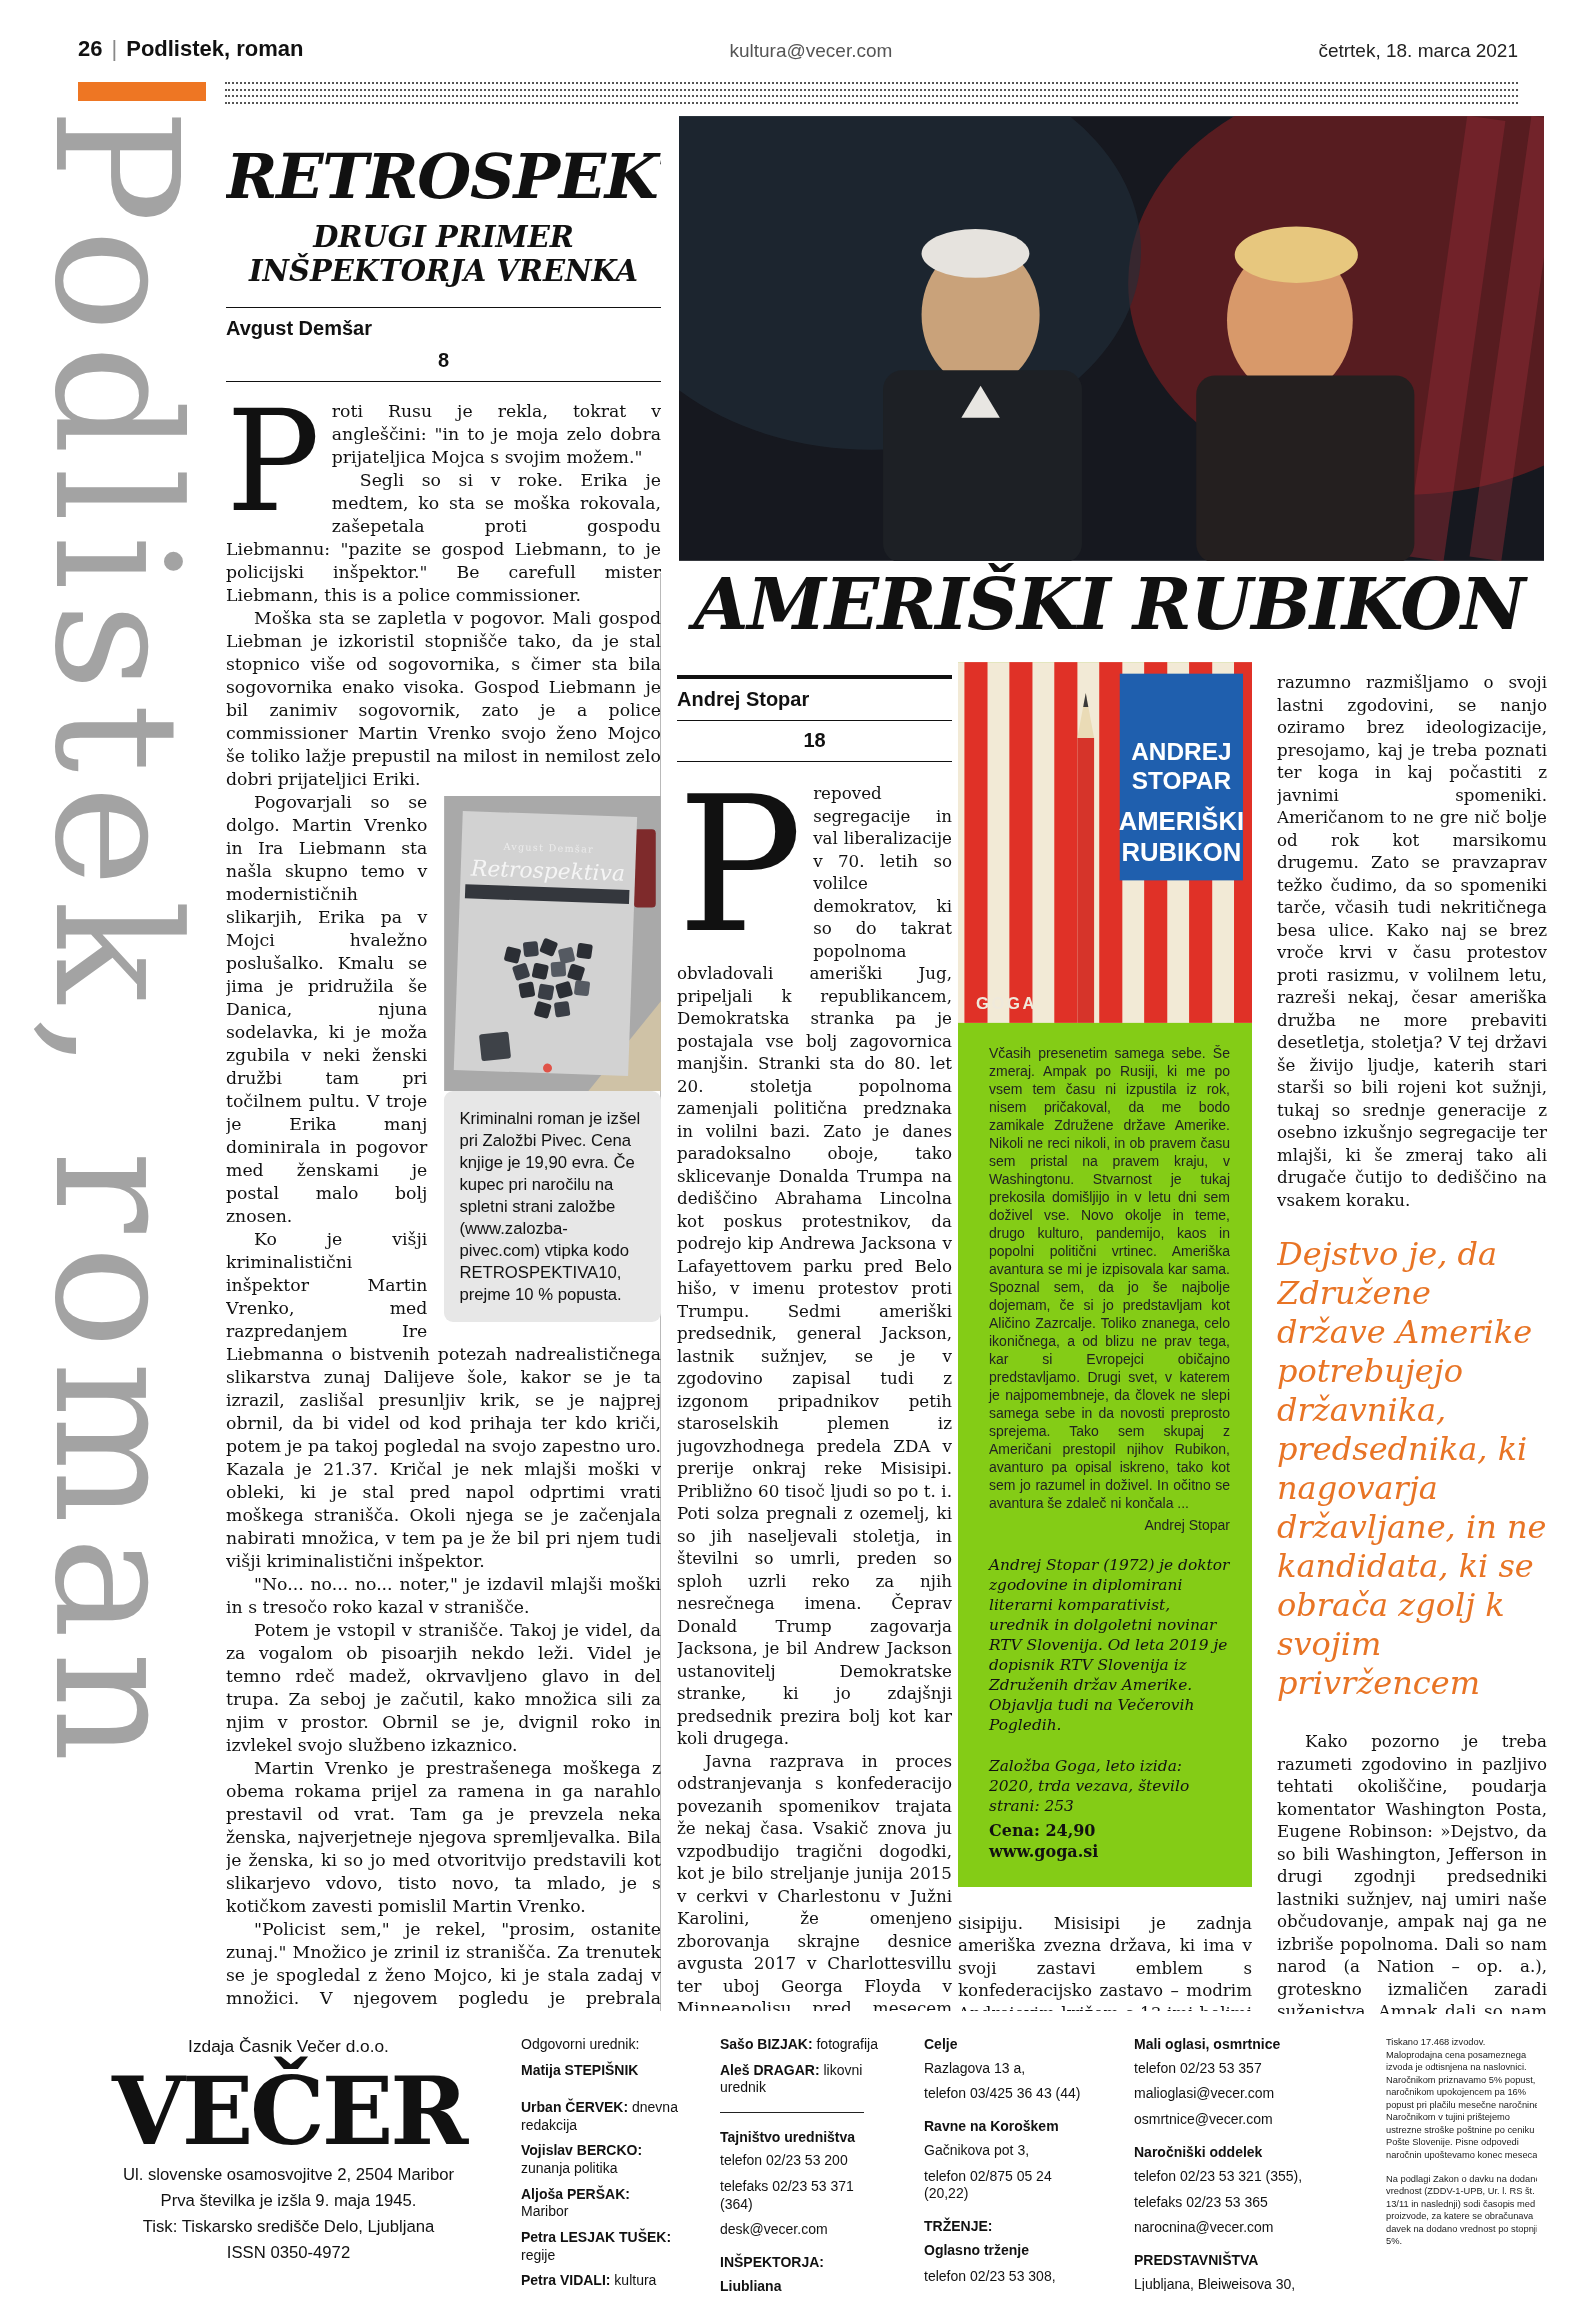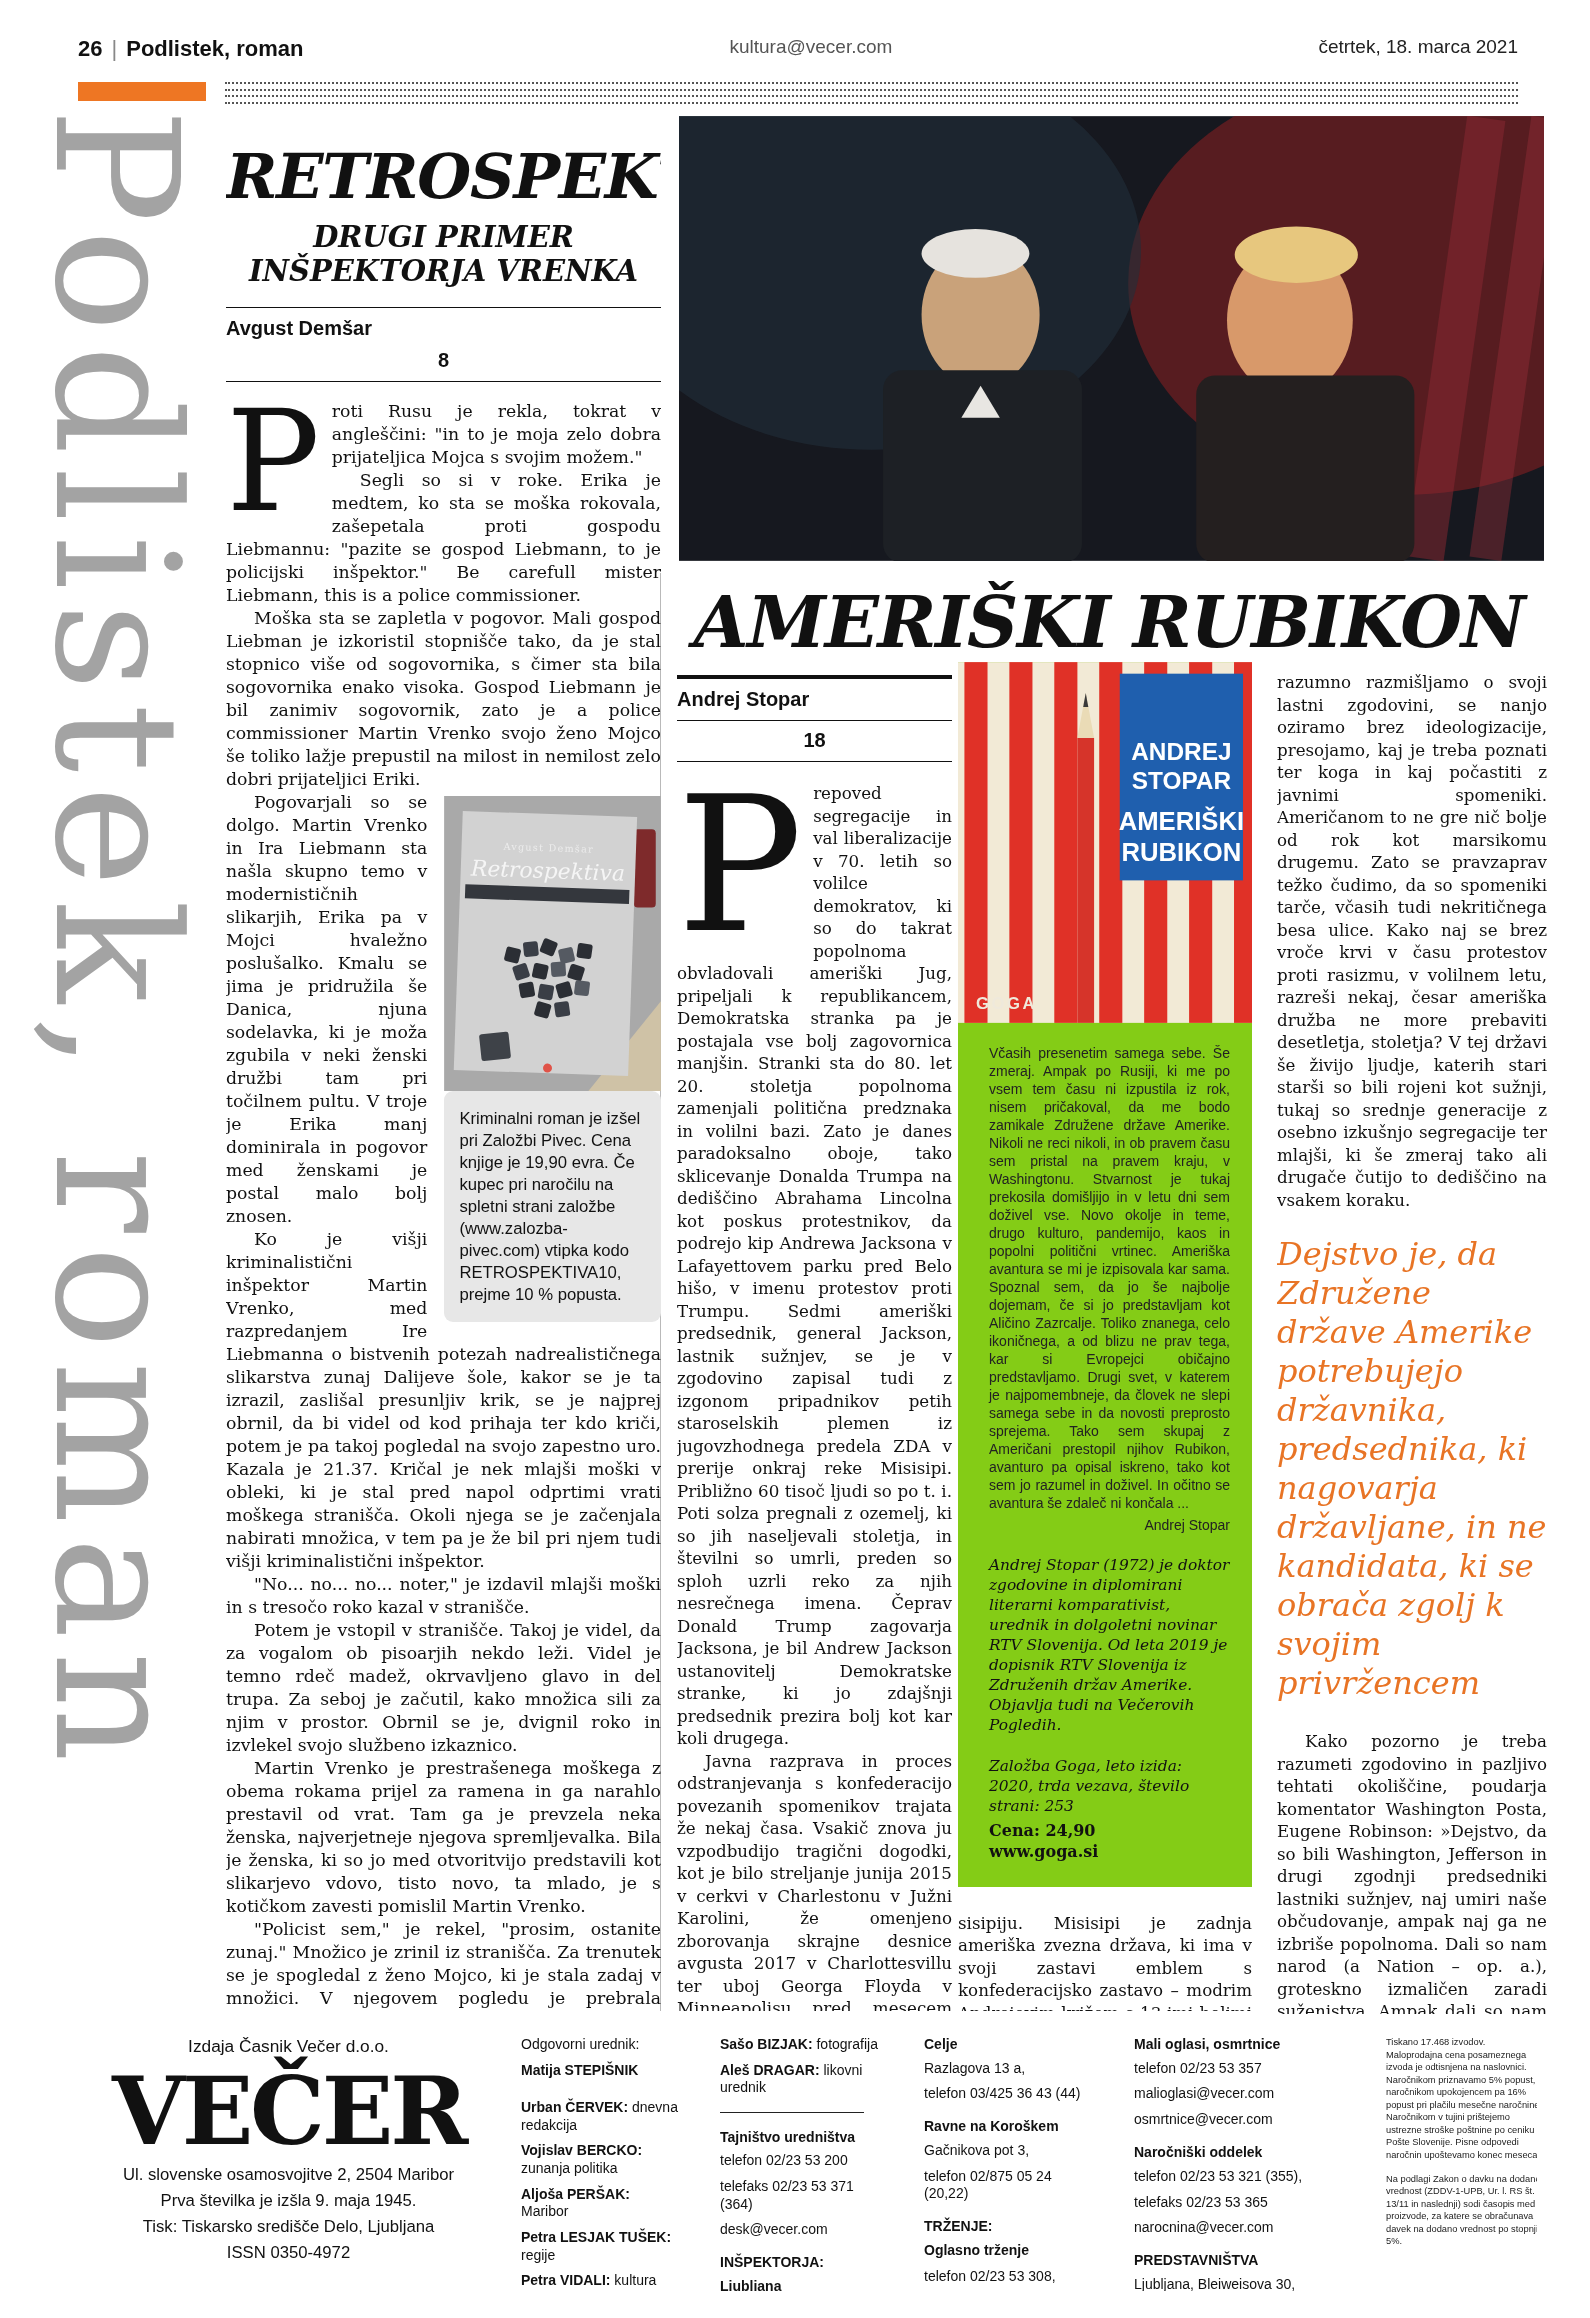--- a/index.html
+++ b/index.html
@@ -1,20 +1,20 @@
 <!DOCTYPE html>
 <html style="font-size:10.3px"><head>
 <meta charset="utf-8">
 <style>
   html,body{margin:0;padding:0;background:#e9e9e9;}
   .page{position:relative;width:1590px;height:2319px;background:#ffffff;overflow:hidden;
         font-family:"DejaVu Serif",serif;color:#111;}
   
   .hdr{position:absolute;top:36px;left:78px;right:72px;display:flex;justify-content:space-between;
-       align-items:flex-start;font-family:"Liberation Sans",sans-serif;}
+       align-items:flex-end;font-family:"Liberation Sans",sans-serif;}
   .hl{font-size:22px;font-weight:bold;display:flex;align-items:baseline;gap:9px;}
   .hl .sep{font-weight:normal;color:#888;font-size:22px;}
   .hc{font-size:19px;color:#555;}
   .hd{font-size:19px;color:#222;}
   .osq{position:absolute;left:78px;top:82px;width:128px;height:19px;background:#ee7623;}
   .dotband{position:absolute;left:225px;right:72px;top:82px;}
   .dotband div{border-top:2.6px dotted #555;margin-bottom:4.5px;height:0;}
   
   .vlabel{position:absolute;left:16.7px;top:108px;height:1797px;writing-mode:vertical-rl;text-orientation:sideways;
           font-size:171px;letter-spacing:13px;color:#a3a3a3;white-space:nowrap;}
@@ -31,21 +31,21 @@
   .bp{margin:0;}
   .ind{text-indent:28px;}
   .dc1{float:left;font-size:140px;line-height:113px;padding:5.1px 11.6px 0 0;}
   .fig{float:right;width:217px;margin:5.1px 0 7.7px 16.7px;}
   .fig svg{display:block;}
   .figcap{background:#e7e7e7;padding:16.7px 15.4px;font-family:"Liberation Sans",sans-serif;
           font-size:16.7px;line-height:22px;text-indent:0;text-align:left;border-radius:9px;}
   
   .photo2{position:absolute;left:679px;top:116px;}
   
-  .headline2{position:absolute;left:674px;right:46px;top:580px;margin:0;text-align:center;
+  .headline2{position:absolute;left:674px;right:46px;top:562px;margin:0;text-align:center;
              font-style:italic;font-weight:bold;font-size:71px;letter-spacing:-1.3px;}
   .colA{position:absolute;left:677px;top:675px;width:275px;height:1336px;overflow:hidden;}
   .thick{border-top:4.5px solid #111;}
   .body2{margin-top:20.5px;font-size:16.7px;line-height:22.5px;text-align:justify;}
   .dc2{float:left;font-size:187px;line-height:153px;padding:6.4px 10.3px 0 0;}
   .colB{position:absolute;left:958px;top:662px;width:294px;height:1349px;overflow:hidden;}
   .panel{background:#84cc16;padding-bottom:26px;}
   .ptext{padding:19px 22px 0 31px;}
   .excerpt{font-family:"Liberation Sans",sans-serif;font-size:14px;line-height:18px;text-align:justify;color:#222;}
   .sig{font-family:"Liberation Sans",sans-serif;font-size:14px;text-align:right;margin-top:5.1px;color:#222;}

